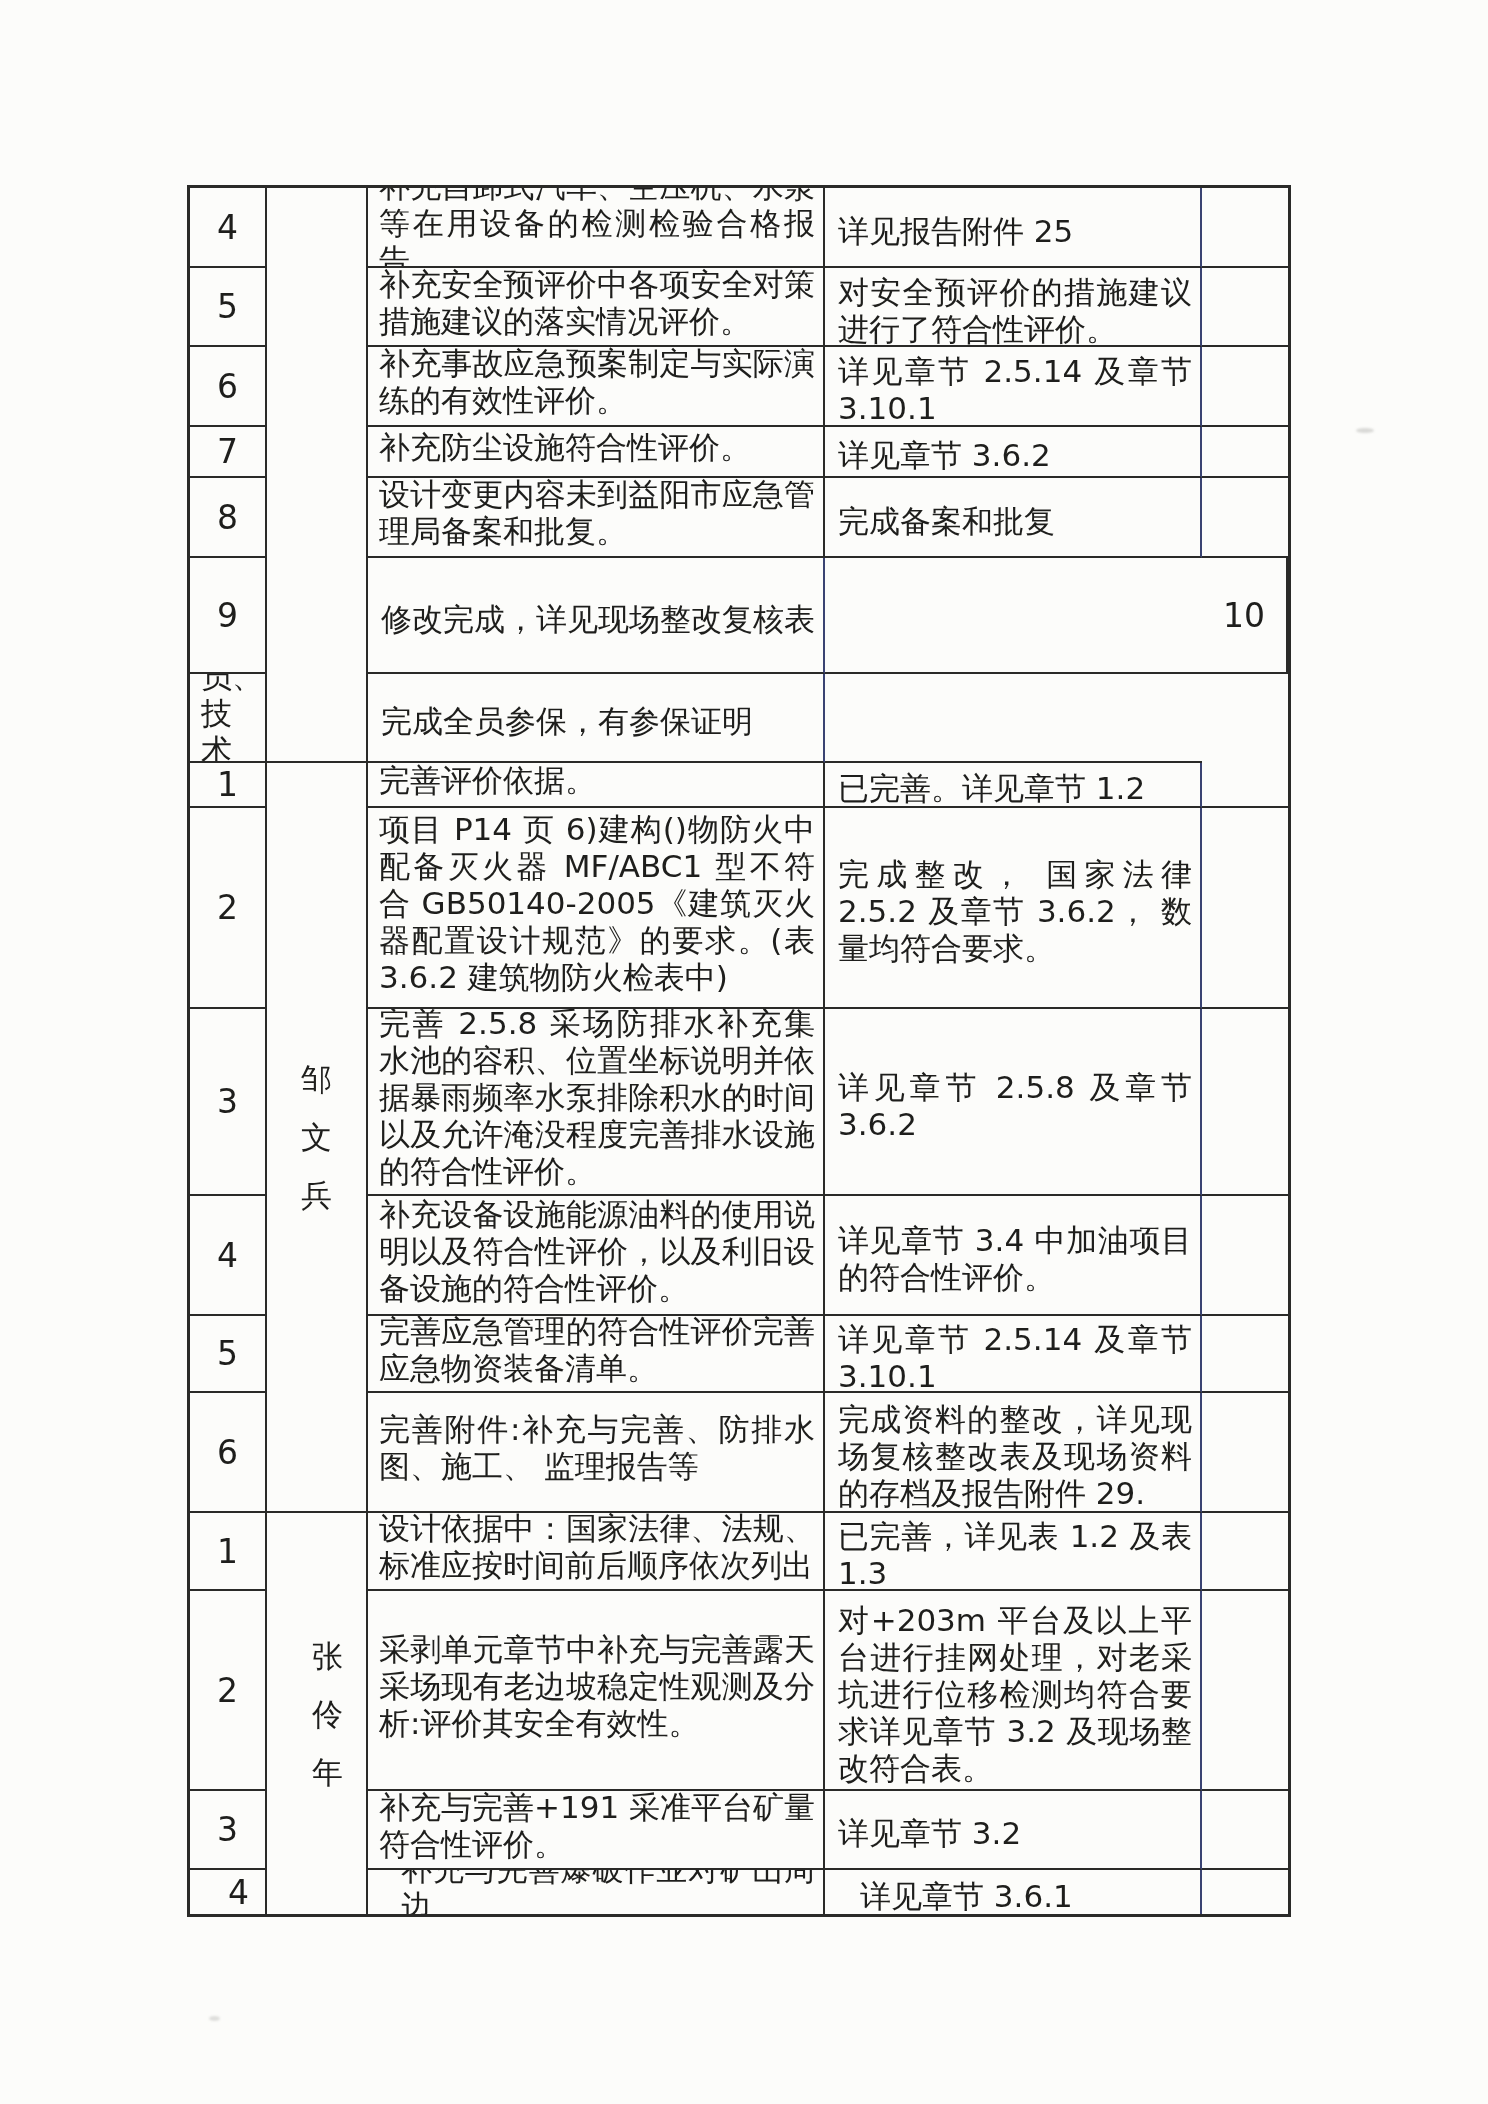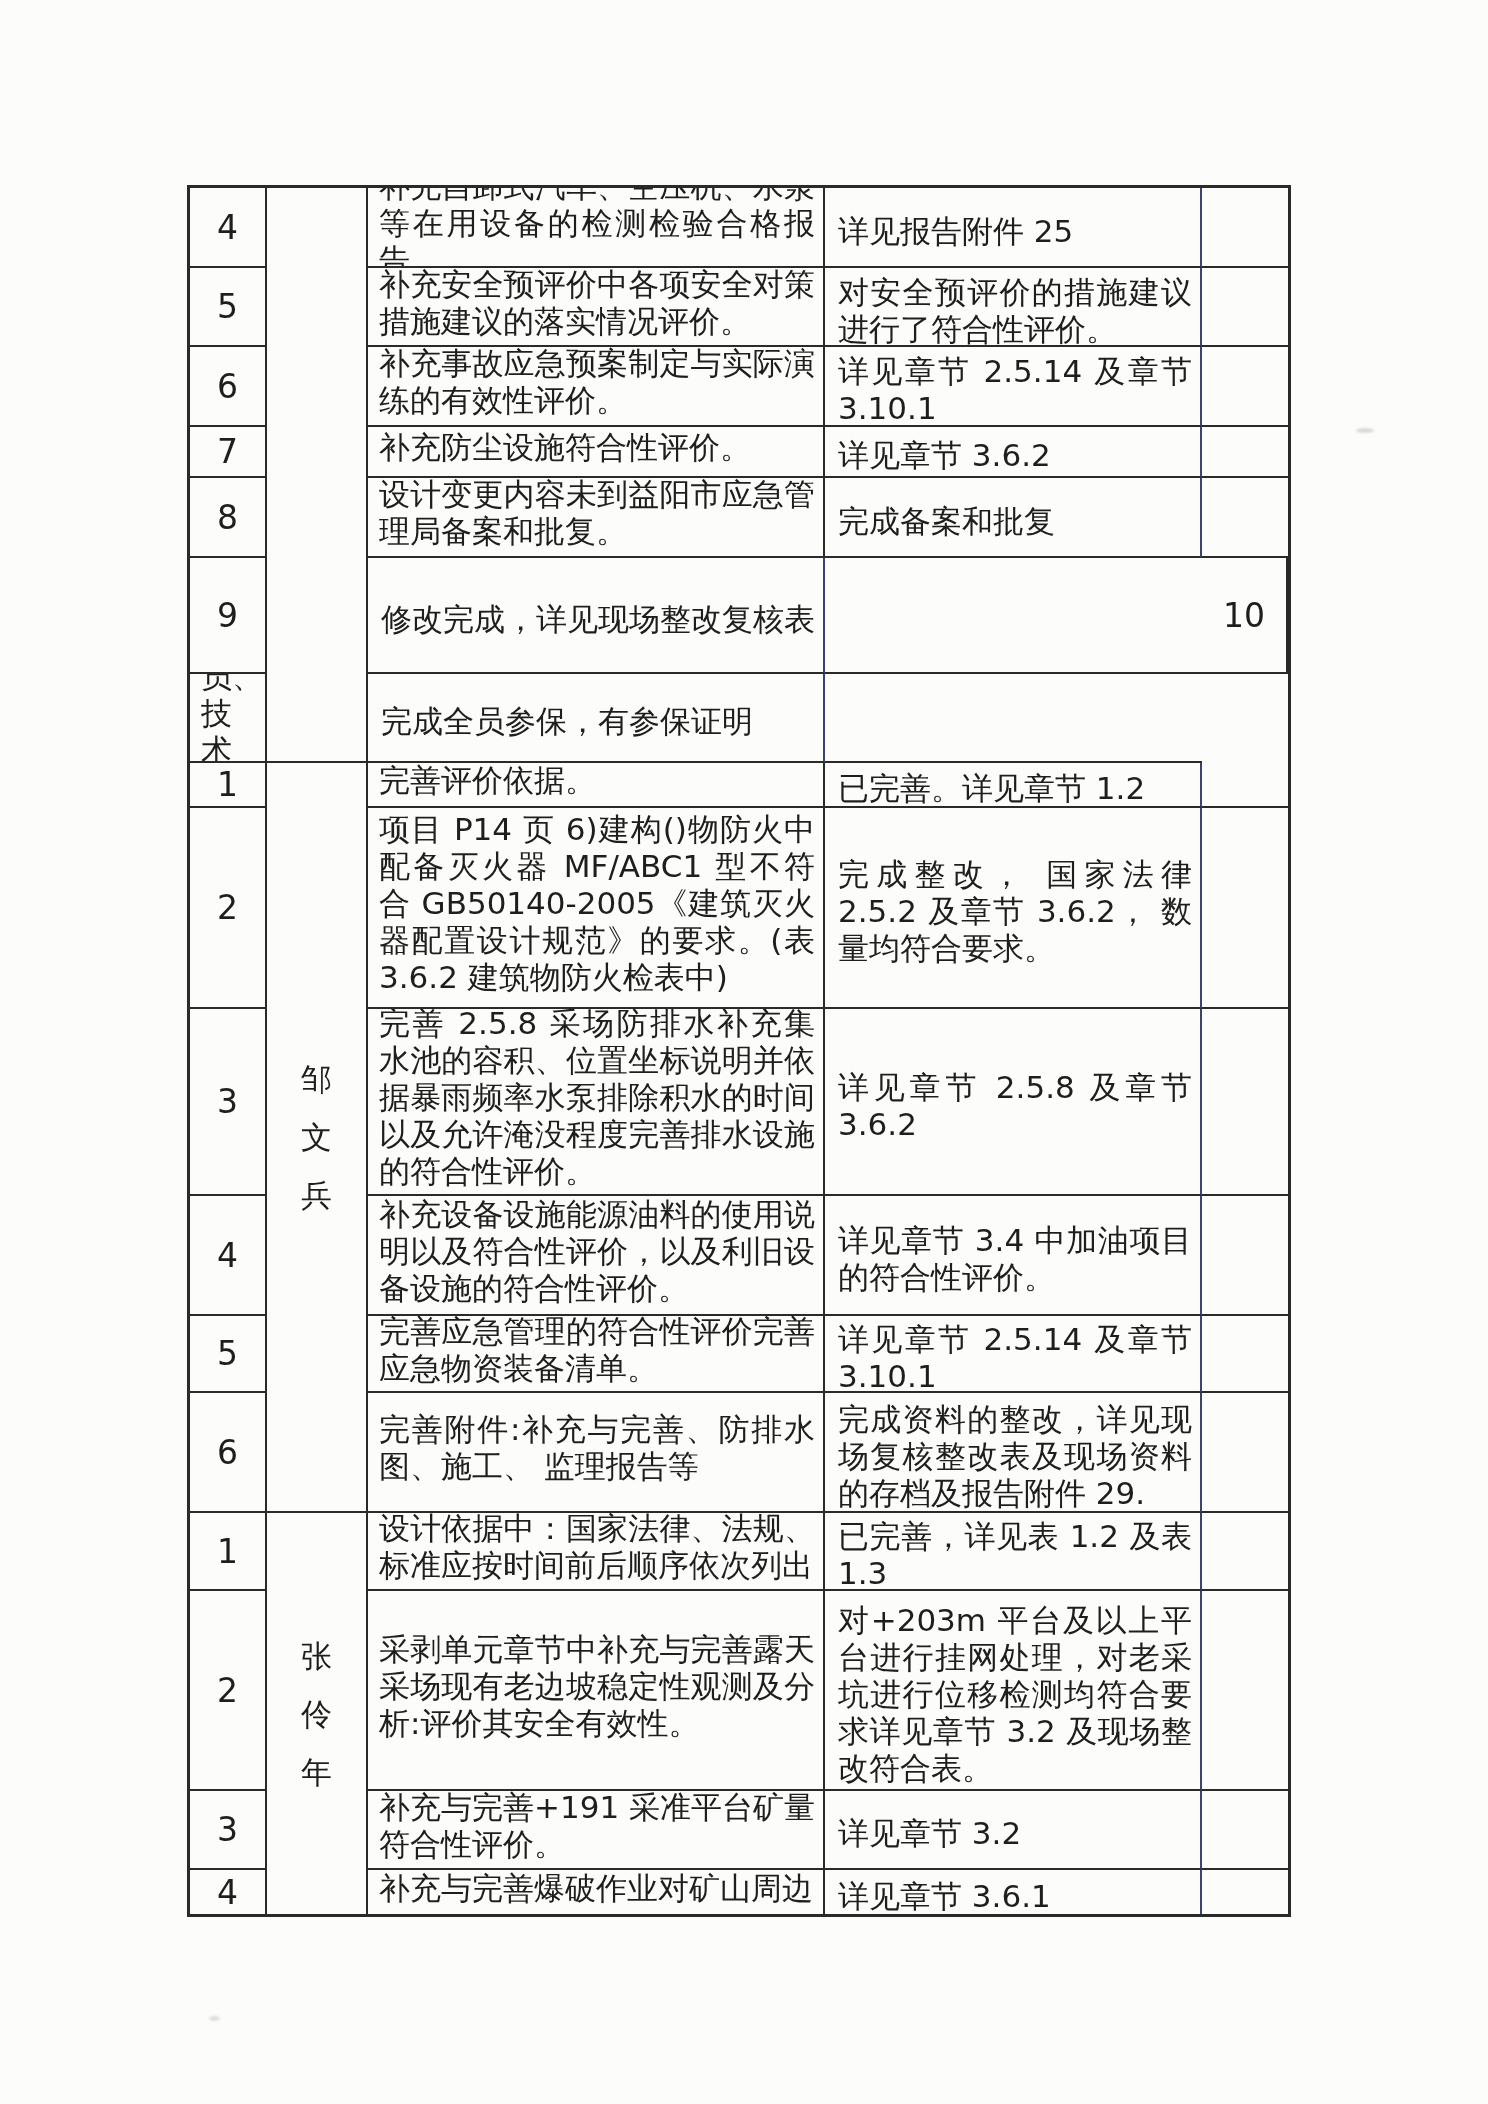--- a/index.html
+++ b/index.html
@@ -32,21 +32,21 @@
   }
   .cell.num{justify-content:center;font-size:33px;}
   .cell.name{grid-column:2;grid-row:1 / -1;justify-content:center;}
   .name-inner{
     width:34px;font-size:31px;line-height:58px;text-align:center;
     word-break:break-all;white-space:normal;
   }
   .cell.desc{padding:2px 8px 10px 11px;font-size:31px;line-height:37px;text-align:justify;}
   .cell.resp{padding:10px 8px 2px 13px;font-size:31px;line-height:37px;text-align:justify;border-right-color:var(--line-blue);}
   .cell.status{border-right:none;}
-  .cell.no-b{border-bottom:none;}
+  .cell.no-b{border-bottom:none;margin-left:22px;}
   .txt{width:100%;}
   
   .speck{position:absolute;background:#9a9a96;border-radius:50%;filter:blur(1px);}
   .speck.s1{left:1356px;top:428px;width:18px;height:5px;opacity:.35;}
   .speck.s2{left:209px;top:2016px;width:11px;height:5px;opacity:.3;}
 </style>
 </head>
 <body>
 
 <div class="page">

